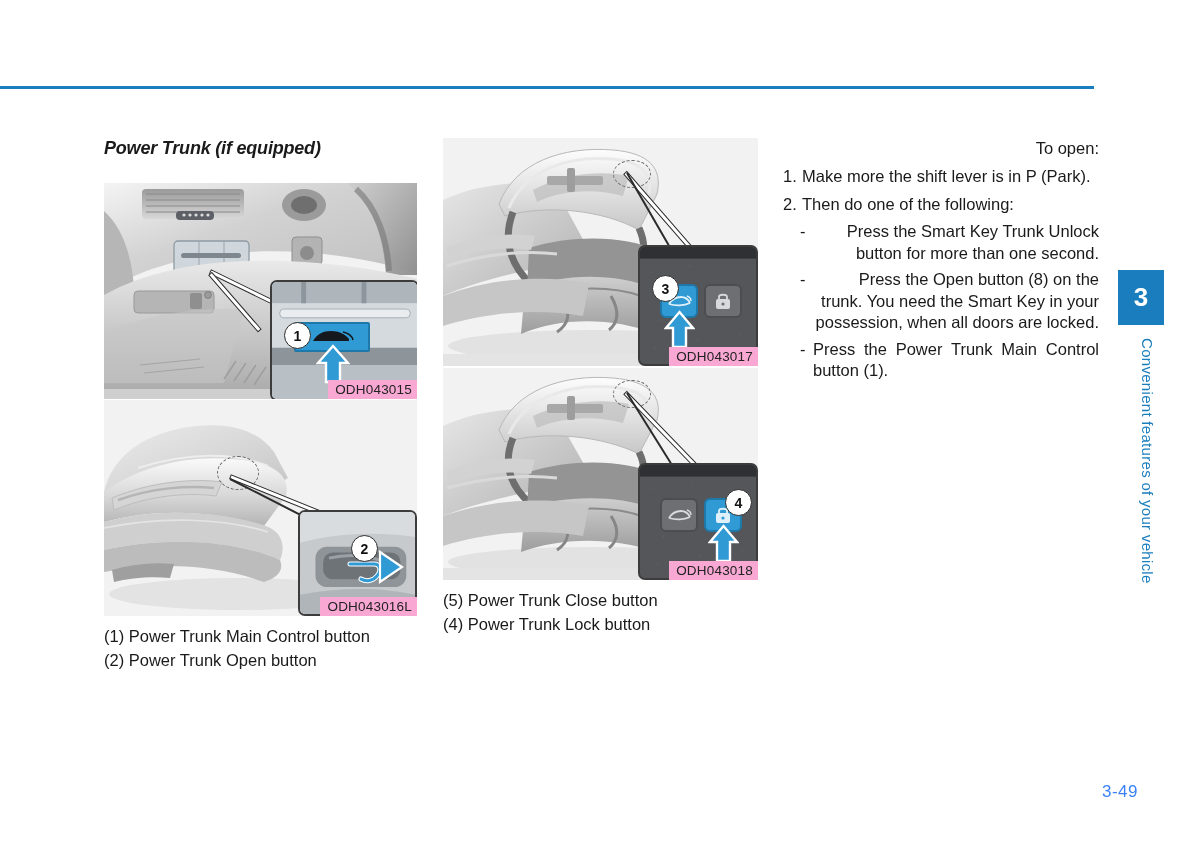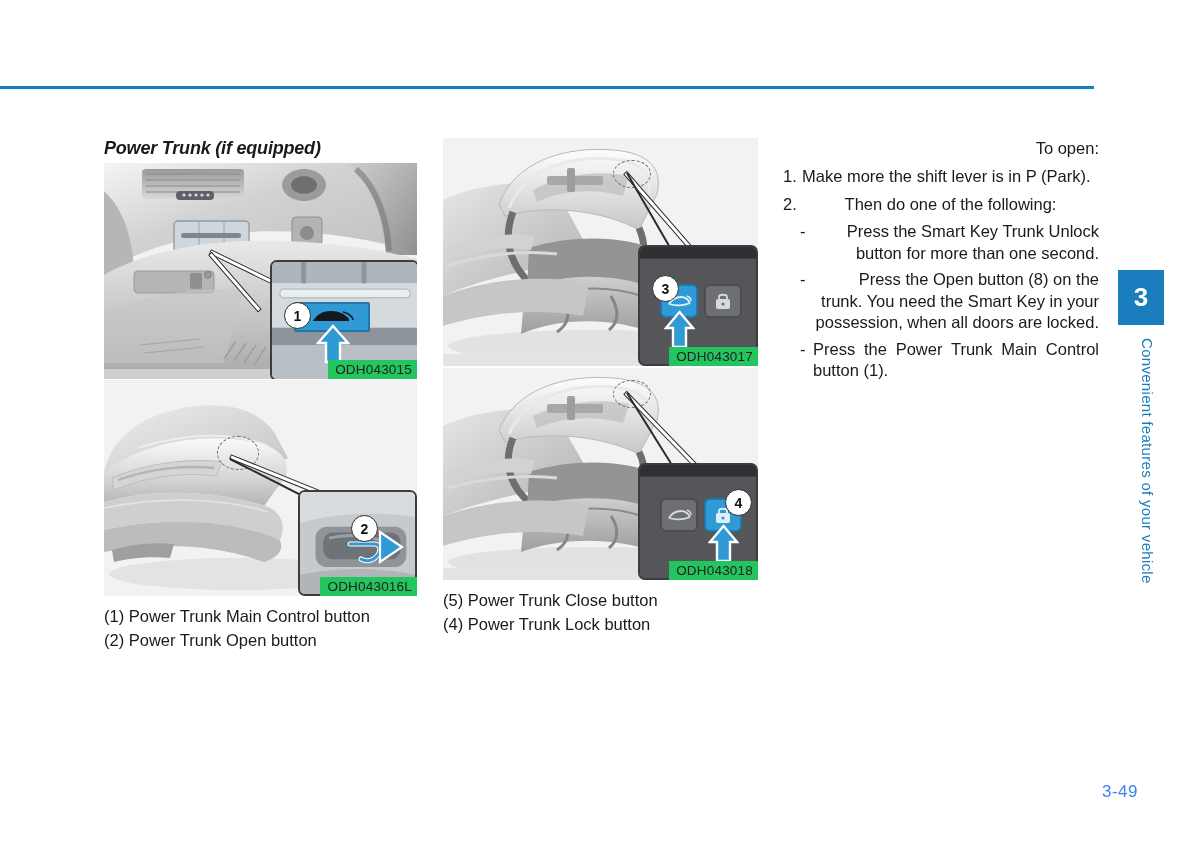--- a/index.html
+++ b/index.html
@@ -63,21 +63,21 @@
     letter-spacing: 0.3px;
   }
 
   
   .col { position: absolute; }
   .col-1 { left: 104px; top: 138px; width: 313px; }
   .col-2 { left: 443px; top: 138px; width: 315px; }
   .col-3 { left: 783px; top: 138px; width: 316px; }
 
   h2.section-title {
-    margin: 0 0 4px 0;
+    margin: 0 0 24px 0;
     font-size: 18px;
     font-weight: 700;
     font-style: italic;
     letter-spacing: -0.2px;
   }
 
   
   .figure {
     position: relative;
     width: 100%;
@@ -86,21 +86,21 @@
   }
   .fig-a { height: 216px; }
   .fig-b { height: 216px; margin-top: 1px; }
   .fig-c { height: 228px; }
   .fig-d { height: 212px; margin-top: 2px; }
 
   .fig-code {
     position: absolute;
     right: 0;
     bottom: 0;
-    background: #22c55e;
+    background: #f9a8d4;
     color: #222;
     font-size: 13.5px;
     padding: 2px 5px 2px 7px;
     letter-spacing: 0.2px;
     z-index: 40;
   }
 
   
   .ill { position: absolute; inset: 0; }
 
@@ -169,21 +169,21 @@
 
   
   .body-text { font-size: 16.5px; line-height: 1.3; }
   .lead-line { margin: 0 0 7px 0; text-align: right; }
   .num-item {
     display: flex;
     margin-bottom: 6px;
   }
   .num-item .num { width: 19px; flex: none; }
   .num-item .txt { flex: 1; text-align: justify; text-justify: inter-word; }
-  .num-item .txt.nojust { text-align: center; }
+  .num-item .txt.nojust { text-align: left; }
   .dash-item {
     display: flex;
     margin: 0 0 5px 17px;
   }
   .dash-item .dash { width: 13px; flex: none; }
   .dash-item .txt { flex: 1; text-align: justify; }
   .dash-item .txt.nojust { text-align: right; }
 
   
   .captions {

